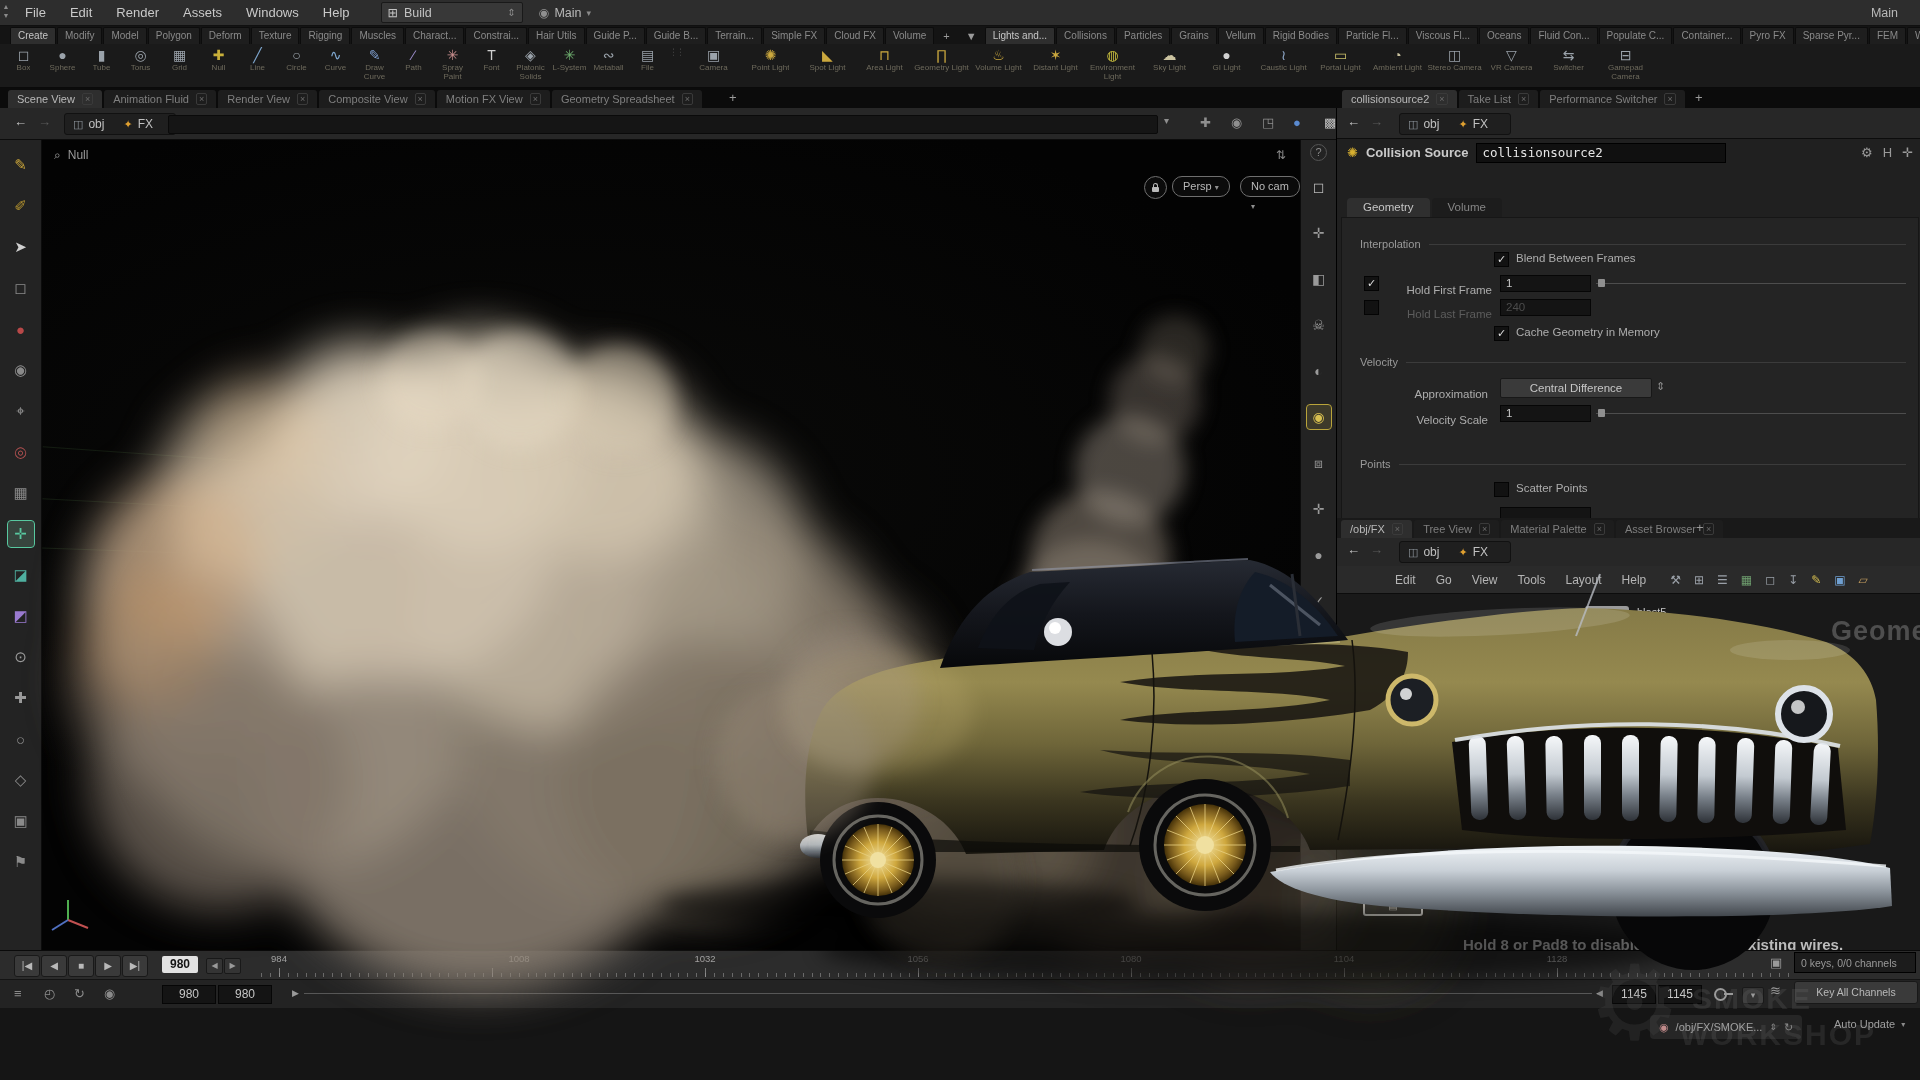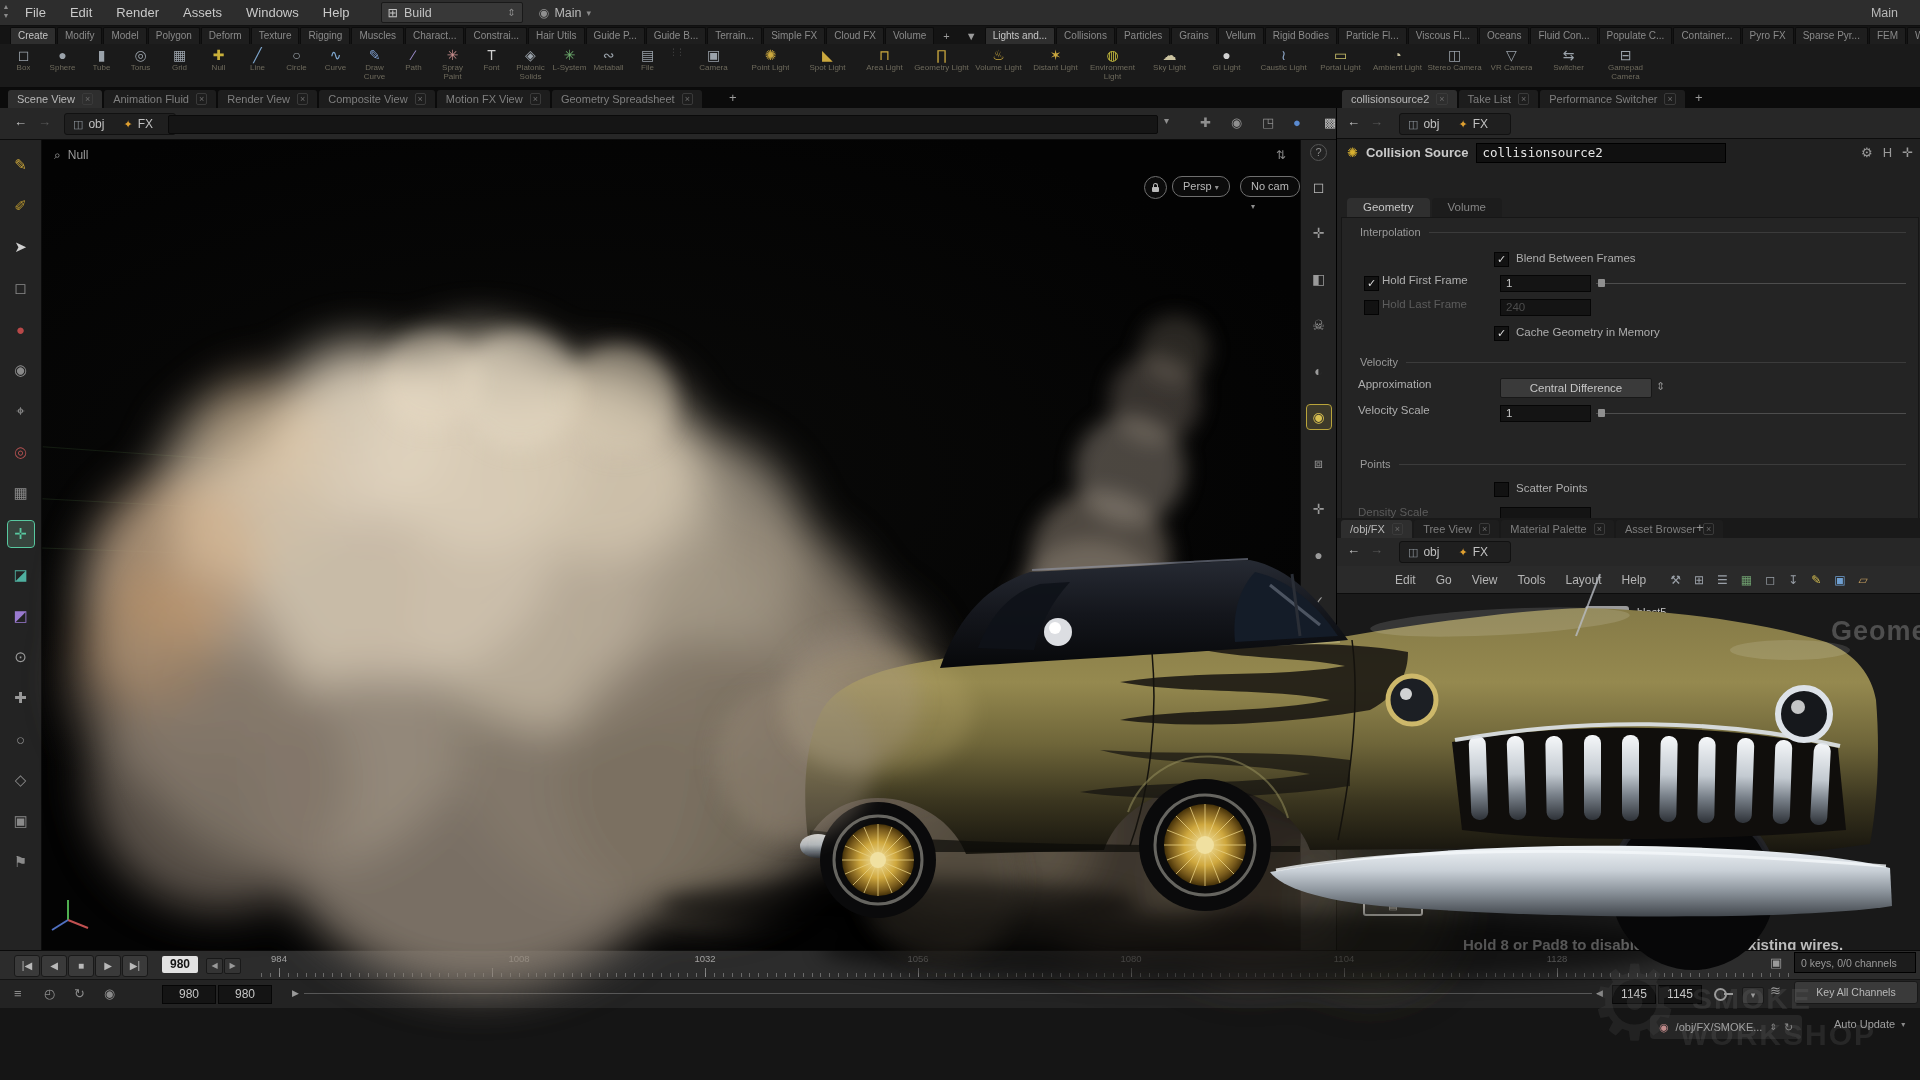--- a/index.html
+++ b/index.html
@@ -81,21 +81,21 @@
   .grouprow{position:absolute;left:0;top:62px;width:584px;height:22px;}
   .grouprow .glabel{position:absolute;left:0;top:3px;width:127px;text-align:right;color:#a8a8a8;font-size:11.5px;}
   .grouprow .gfield{position:absolute;left:138px;top:1px;width:424px;height:17px;background:#121212;border:1px solid #050505;}
   .foldertabs{position:absolute;left:10px;top:90px;display:flex;gap:2px;}
   .ftab{height:19px;line-height:19px;padding:0 16px;font-size:11.5px;border-radius:4px 4px 0 0;background:#1c1c1c;color:#858585;}
   .ftab.active{background:#2f2f2f;color:#c6c6c6;}
   #param-body{position:absolute;left:4px;top:109px;width:576px;height:301px;background:#242424;border:1px solid #161616;overflow:hidden;}
   .sectitle{position:absolute;left:18px;color:#9a9a9a;font-size:11px;display:flex;align-items:center;width:546px;}
   .sectitle::after{content:"";flex:1;border-top:1px solid #3b3b3b;margin-left:8px;}
   .prow{position:absolute;height:18px;font-size:11.5px;color:#adadad;}
-  .plabel{position:absolute;width:130px;text-align:left;left:16px;top:0;}
+  .plabel{position:absolute;width:130px;text-align:right;left:16px;top:10px;}
   .plabel.dis, .dis{color:#5c5c5c;}
   .pcheck{position:absolute;width:13px;height:13px;top:2px;background:#121212;border:1px solid #040404;
           color:#dedede;font-size:11px;line-height:13px;text-align:center;}
   .pfield{position:absolute;left:158px;top:1px;width:84px;height:15px;background:#141414;border:1px solid #060606;
           color:#c9c9c9;font-size:11.5px;line-height:15px;padding-left:5px;}
   .pfield.dis{color:#4c4c4c;}
   .pslider{position:absolute;left:254px;top:9px;width:310px;height:1px;background:#4d4d4d;}
   .pslider::before{content:"";position:absolute;left:2px;top:-4px;width:7px;height:8px;background:#8f8f8f;border-radius:1px;}
   .pdrop{position:absolute;left:158px;top:0px;width:150px;height:18px;background:#3a3a3a;border:1px solid #181818;border-radius:2px;
          color:#c6c6c6;font-size:11.5px;line-height:18px;text-align:center;}
@@ -578,21 +578,21 @@
           <span class="hic"><span class="glyph">⚙</span></span>
           <span class="hic"><span class="glyph">H</span></span>
           <span class="hic"><span class="glyph">✛</span></span>
         </span>
     </div>
     <div class="foldertabs">
       <span class="ftab active">Geometry</span>
       <span class="ftab">Volume</span>
     </div>
     <div id="param-body">
-      <div class="sectitle" style="top:8px">
+      <div class="sectitle" style="top:20px">
           <span>Interpolation</span>
         </div>
       <div class="prow" style="top:32px;left:0;width:576px">
         <span class="pcheck" style="left:152px">✓</span>
         <span style="position:absolute;left:174px;top:2px">Blend Between Frames</span>
       </div>
       <div class="prow" style="top:56px;left:0;width:576px">
         <span class="pcheck" style="left:22px">✓</span>
         <span class="plabel" style="left:40px;width:110px">Hold First Frame</span>
         <span class="pfield">1</span>

